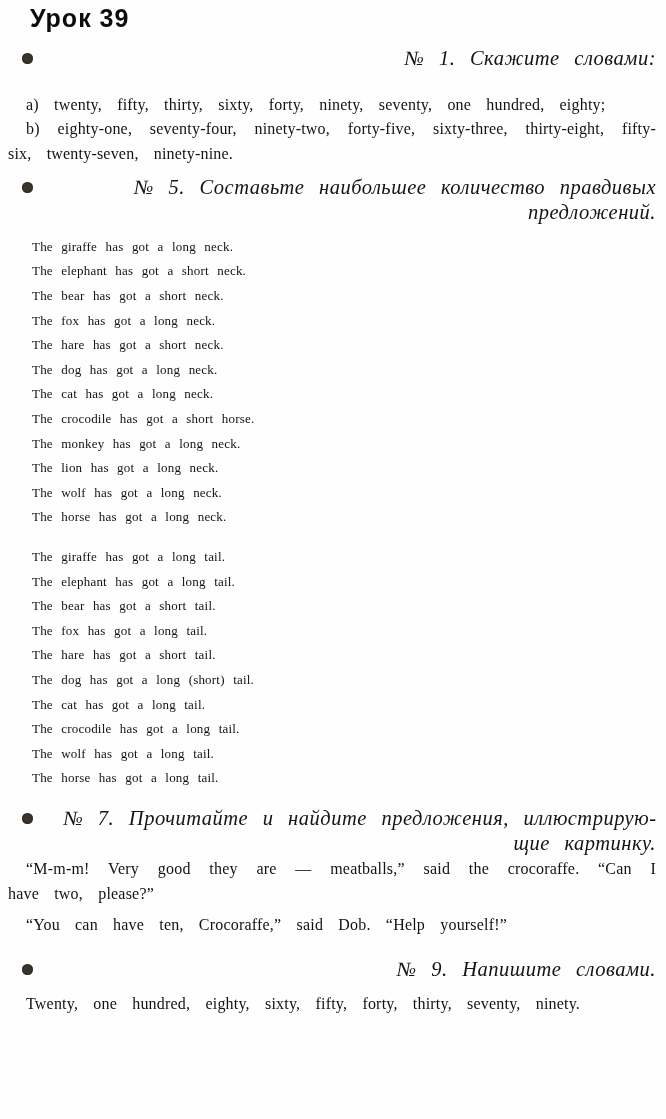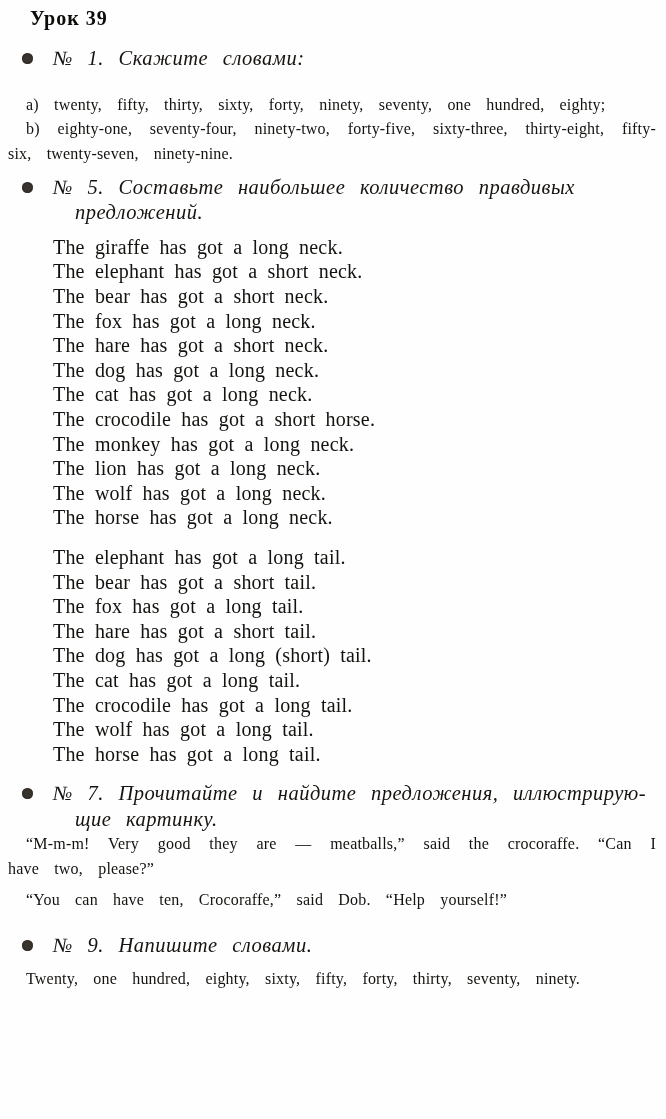--- a/index.html
+++ b/index.html
@@ -12,23 +12,23 @@
     width: 666px;
     height: 1119px;
     box-sizing: border-box;
     padding: 4px 10px 0 8px;
     overflow: hidden;
     background: #fefefe;
     color: #14120f;
     font-family: "Liberation Serif", "DejaVu Serif", serif;
   }
   .page-title {
-    font-family: Liberation Serif, serif;
+    font-family: Liberation Sans, sans-serif;
     font-weight: bold;
-    font-size: 20px;
+    font-size: 25px;
     line-height: 28px;
     letter-spacing: 1px;
     margin: 0 0 0 22px;
     color: #0d0c0a;
   }
   .exercise {
     position: relative;
   }
   .bullet {
     position: absolute;
@@ -42,33 +42,34 @@
   }
   .instruction {
     margin: 0 0 0 67px;
     text-indent: -22px;
     font-style: italic;
     font-size: 20.5px;
     line-height: 25.5px;
     letter-spacing: 0.5px;
     word-spacing: 9px;
     color: #161310;
+    text-align: right;
   }
   .para {
     margin: 0;
     font-size: 16px;
     line-height: 24.8px;
     text-align: justify;
     text-indent: 18px;
     word-spacing: 11px;
     letter-spacing: 0.2px;
   }
   .sentence-list {
-    margin-left: 45px;
-    font-size: 20px;
+    margin-left: 24px;
+    font-size: 13px;
     line-height: 24.6px;
     word-spacing: 5px;
     letter-spacing: 0.2px;
   }
   .sentence-line { white-space: nowrap; }
 
   
   .ex1 { margin-top: 14px; }
   .ex1 .para-group { margin-top: 21px; }
   .ex5 { margin-top: 8px; }
@@ -107,20 +108,21 @@
       <div class="sentence-line">The hare has got a short neck.</div>
       <div class="sentence-line">The dog has got a long neck.</div>
       <div class="sentence-line">The cat has got a long neck.</div>
       <div class="sentence-line">The crocodile has got a short horse.</div>
       <div class="sentence-line">The monkey has got a long neck.</div>
       <div class="sentence-line">The lion has got a long neck.</div>
       <div class="sentence-line">The wolf has got a long neck.</div>
       <div class="sentence-line">The horse has got a long neck.</div>
     </div>
     <div class="sentence-list tail-list">
+      <div class="sentence-line">The giraffe has got a long tail.</div>
       <div class="sentence-line">The elephant has got a long tail.</div>
       <div class="sentence-line">The bear has got a short tail.</div>
       <div class="sentence-line">The fox has got a long tail.</div>
       <div class="sentence-line">The hare has got a short tail.</div>
       <div class="sentence-line">The dog has got a long (short) tail.</div>
       <div class="sentence-line">The cat has got a long tail.</div>
       <div class="sentence-line">The crocodile has got a long tail.</div>
       <div class="sentence-line">The wolf has got a long tail.</div>
       <div class="sentence-line">The horse has got a long tail.</div>
     </div>

